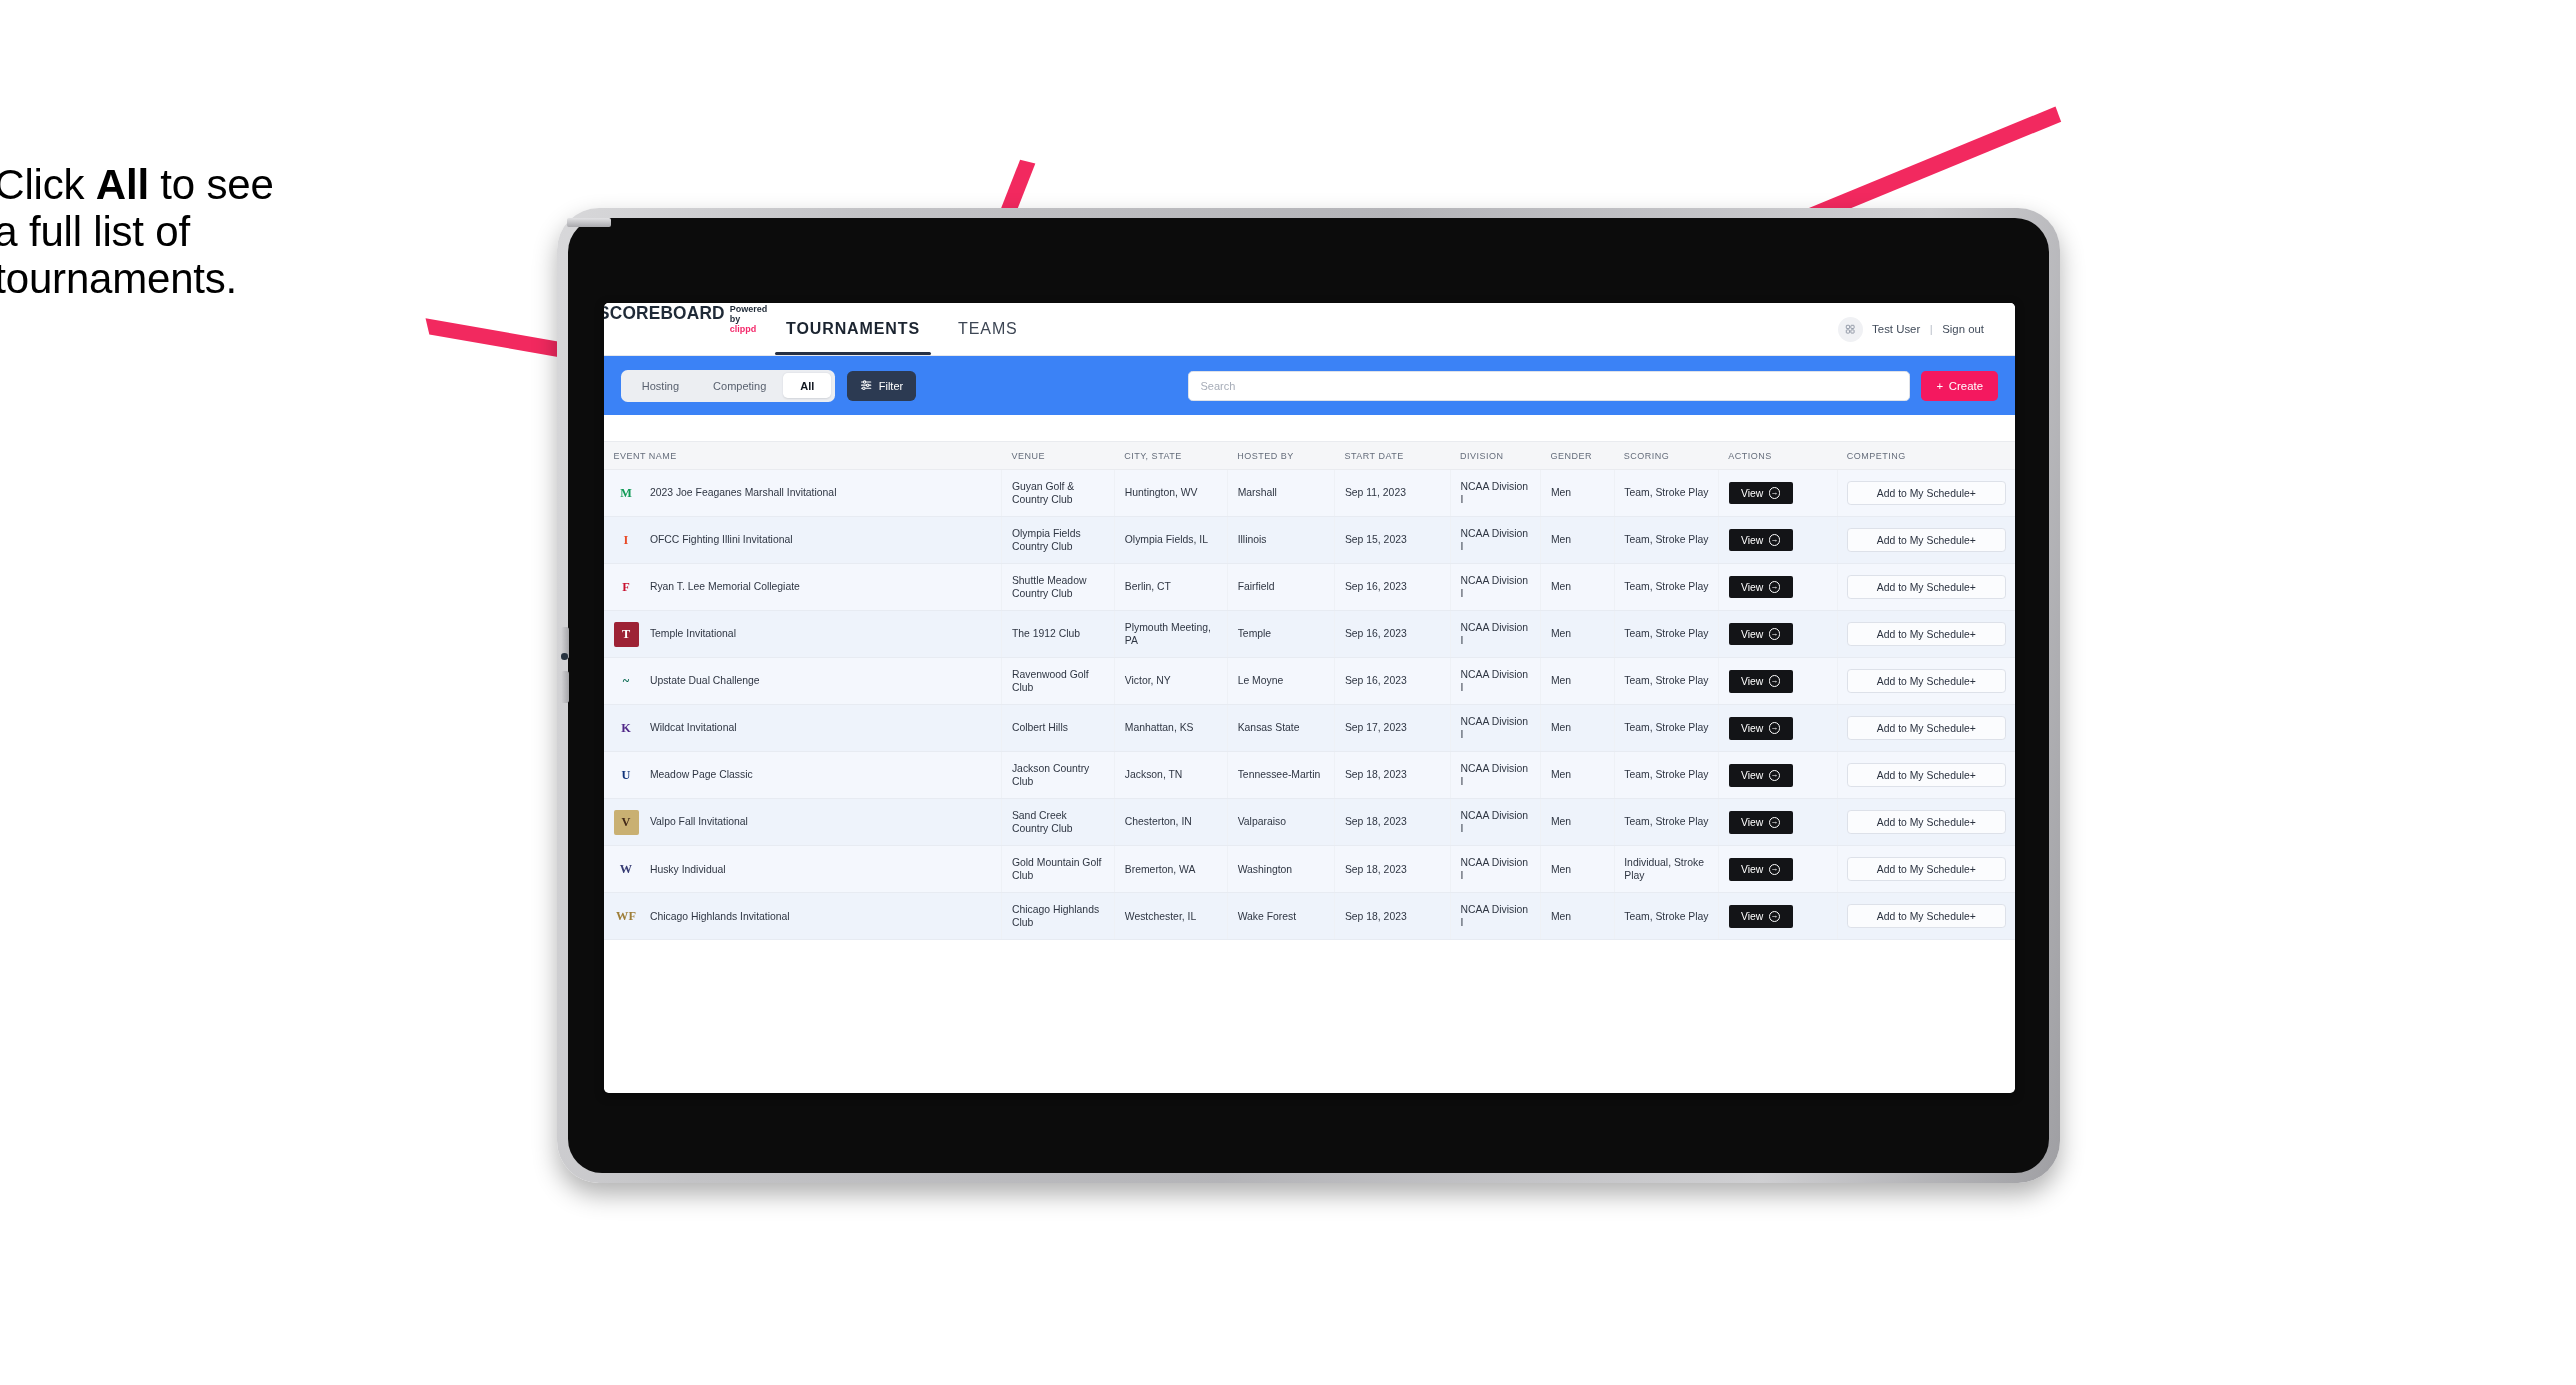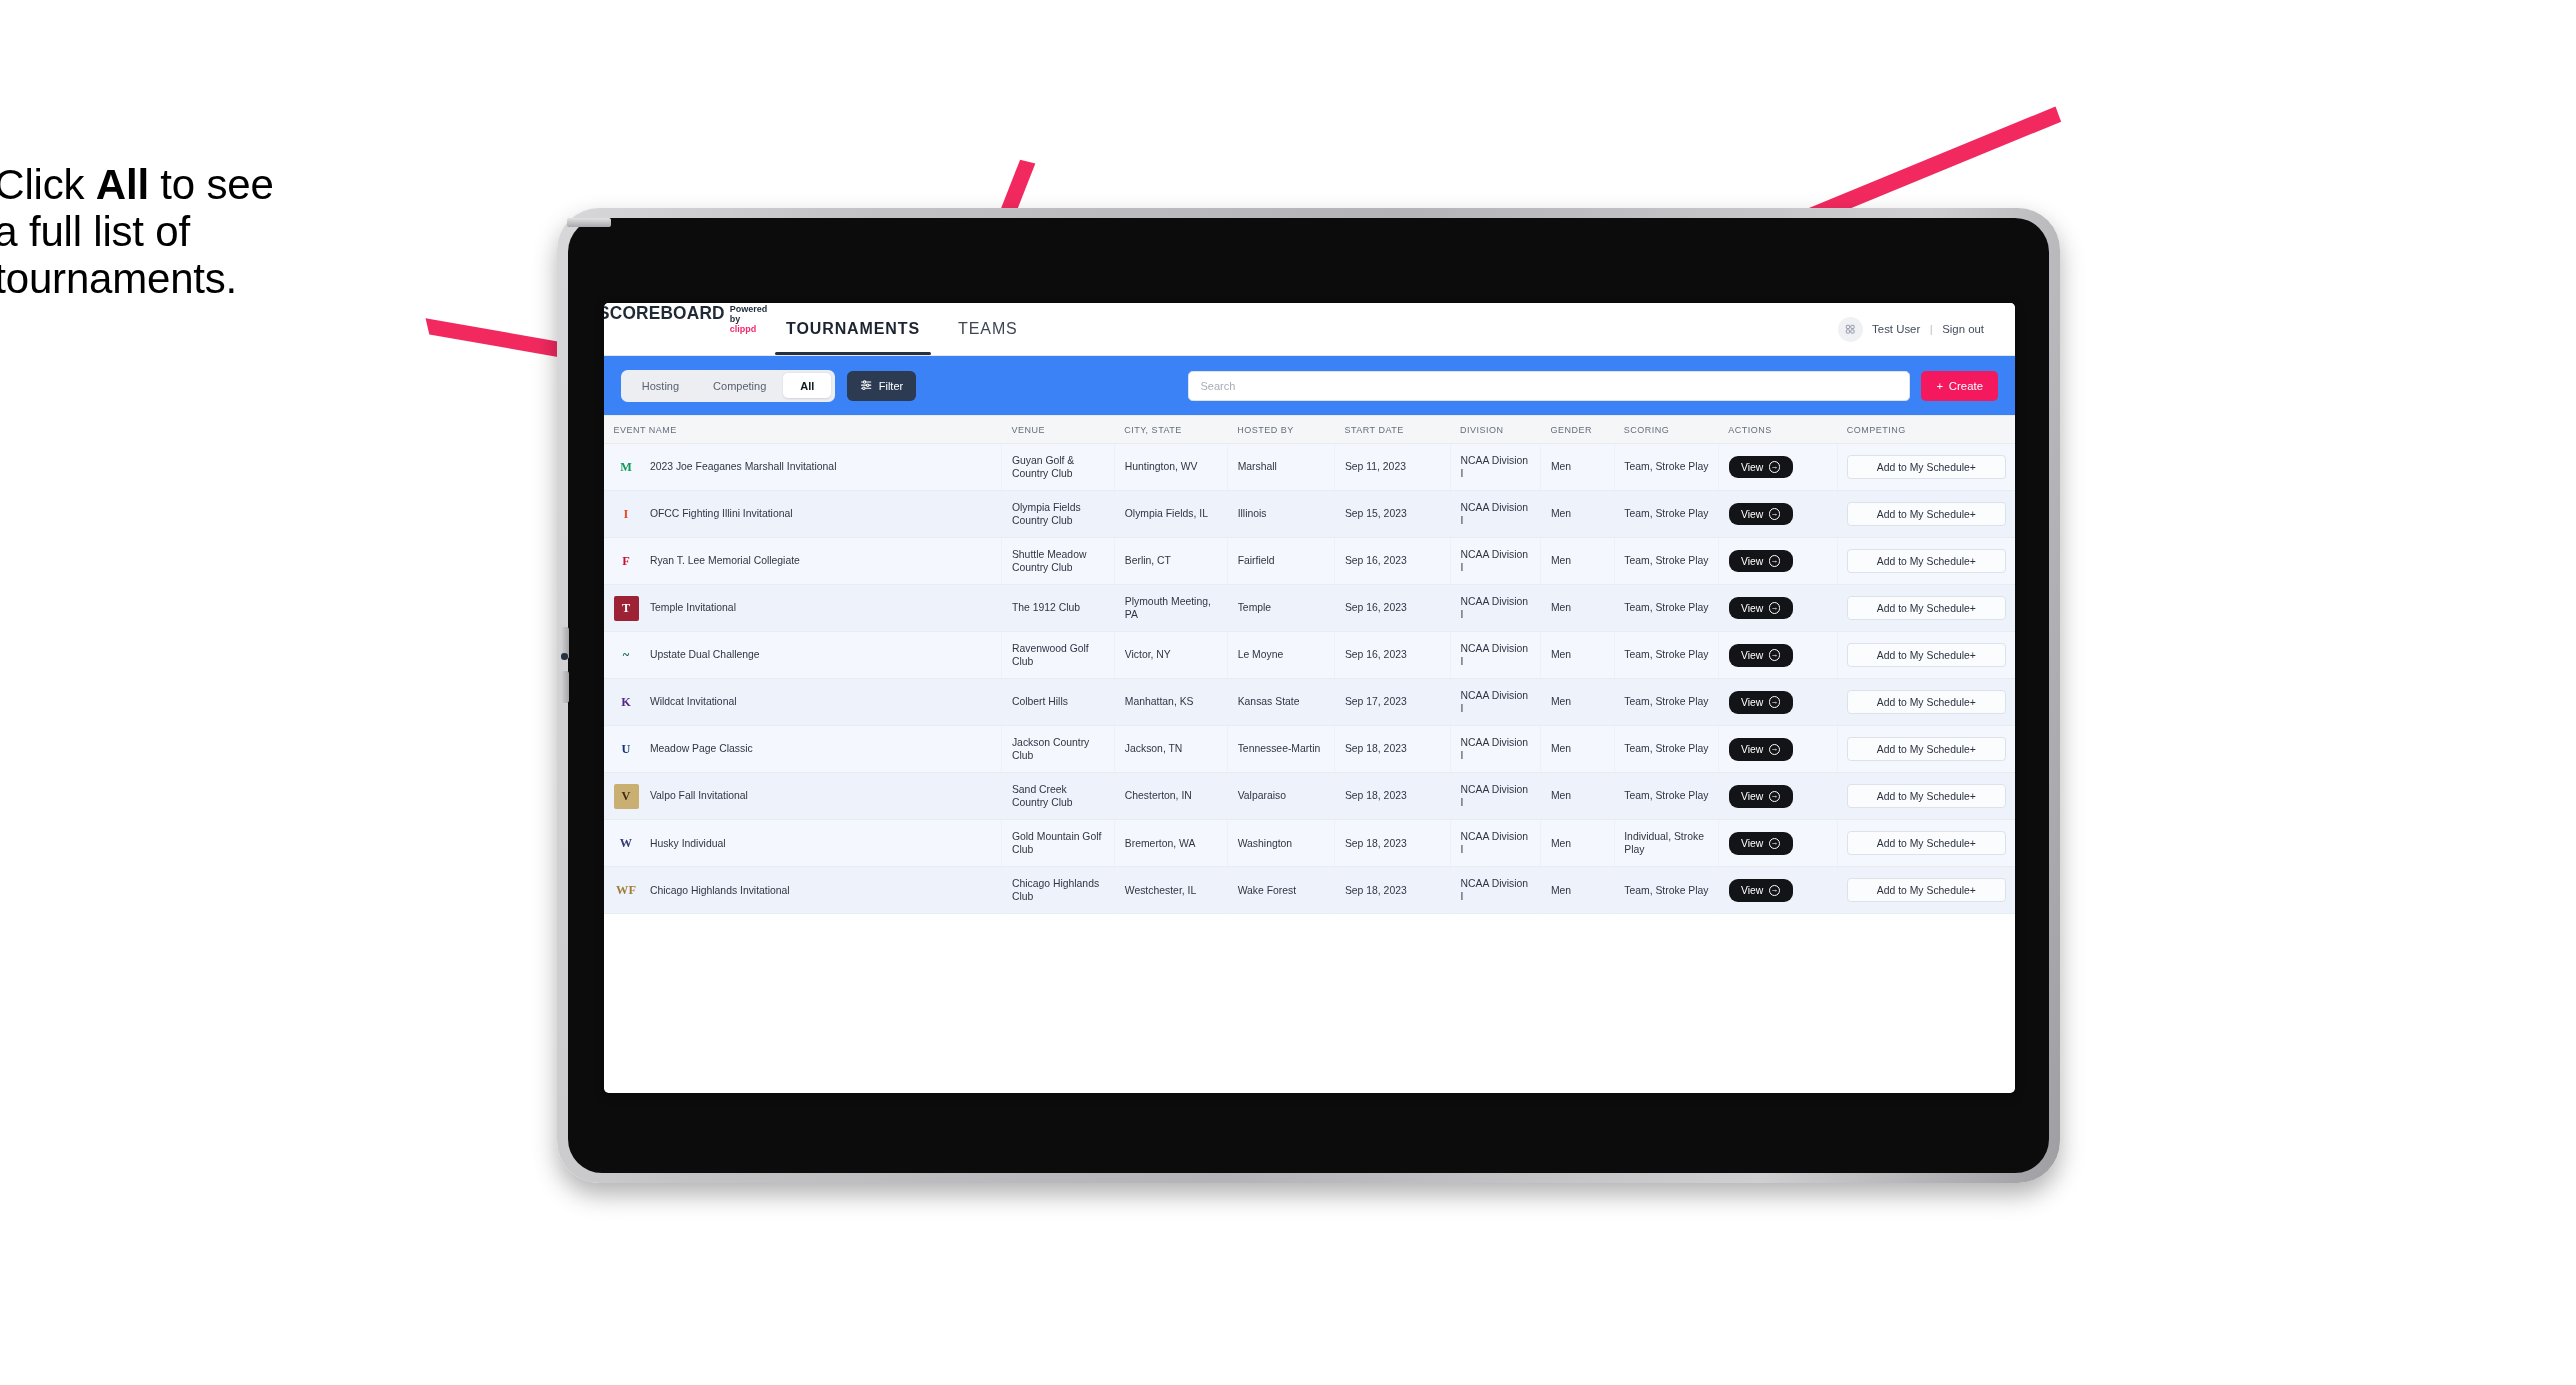--- a/index.html
+++ b/index.html
@@ -136,21 +136,21 @@
   #search-input::placeholder { color: #a7adb8; }
   #create-btn {
     display: flex; align-items: center; gap: 5.7px; background: #f4185f;
     color: #fff; border: none; border-radius: 4.7px; height: 30px;
     padding: 0 15px; font-size: 11.4px; cursor: pointer;
     font-family: "Liberation Sans", sans-serif;
   }
 
   
   #table-scroll { height: calc(100% - 112px); overflow: hidden; }
-  table { width: 100%; border-collapse: collapse; table-layout: fixed; }
+  table { width: 100%; border-collapse: collapse; table-layout: fixed; margin-top: 26px; }
   thead th {
     background: #f5f6f8; color: #656d7b; font-size: 9px; font-weight: 500;
     letter-spacing: 0.5px; text-align: left; padding: 8.5px 9.5px;
     border-top: 0.9px solid #e9ebef; border-bottom: 0.9px solid #e9ebef;
     white-space: nowrap;
   }
   tbody td {
     font-size: 10.4px; color: #2f3643; padding: 9.5px;
     border-bottom: 0.9px solid #e7ebf2;
     border-right: 0.9px solid #eef1f6;
@@ -161,21 +161,21 @@
   tbody tr:nth-child(even) { background: #eef3fb; }
   .cell-event { display: flex; align-items: center; gap: 11.4px; }
   .logo {
     width: 25px; height: 25px; flex: 0 0 25px;
     display: flex; align-items: center; justify-content: center;
     font-size: 12.3px; font-weight: 900; line-height: 1; border-radius: 1.9px;
     font-family: "Liberation Serif", serif; overflow: hidden;
   }
   .view-btn {
     display: inline-flex; align-items: center; gap: 5.7px;
-    background: #131417; color: #fff; border-radius: 9px;
+    background: #131417; color: #fff; border-radius: 2px;
     padding: 5.7px 12.3px; font-size: 10.4px; cursor: pointer;
     border: none; font-family: "Liberation Sans", sans-serif;
   }
   .view-btn .circ {
     width: 11.4px; height: 11.4px; border: 1.3px solid #fff; border-radius: 50%;
     display: inline-flex; align-items: center; justify-content: center;
     font-size: 7.6px; line-height: 1;
   }
   .sched-btn {
     display: inline-flex; align-items: center; justify-content: center; gap: 0;

